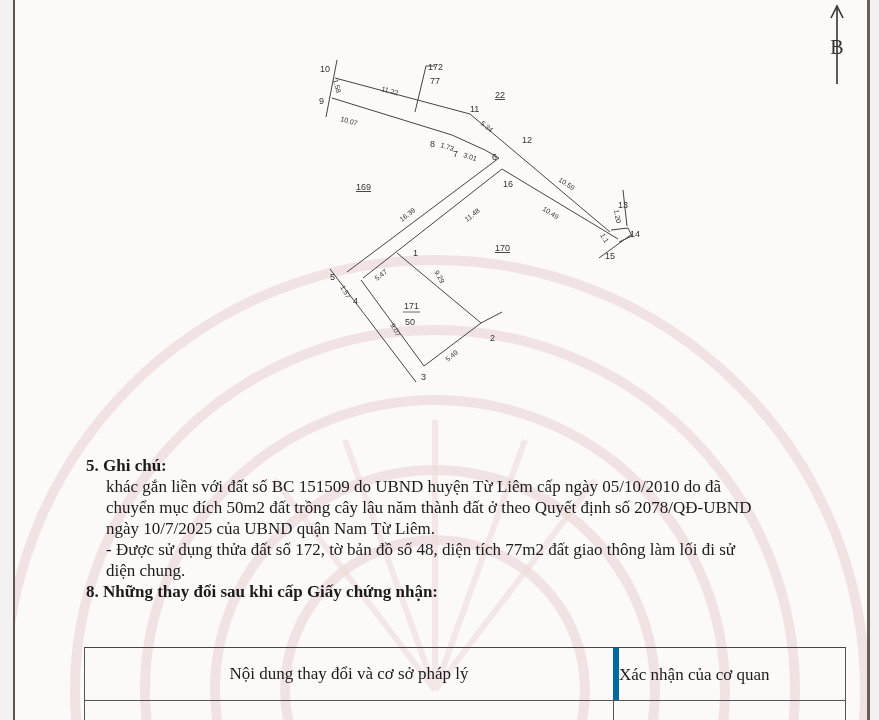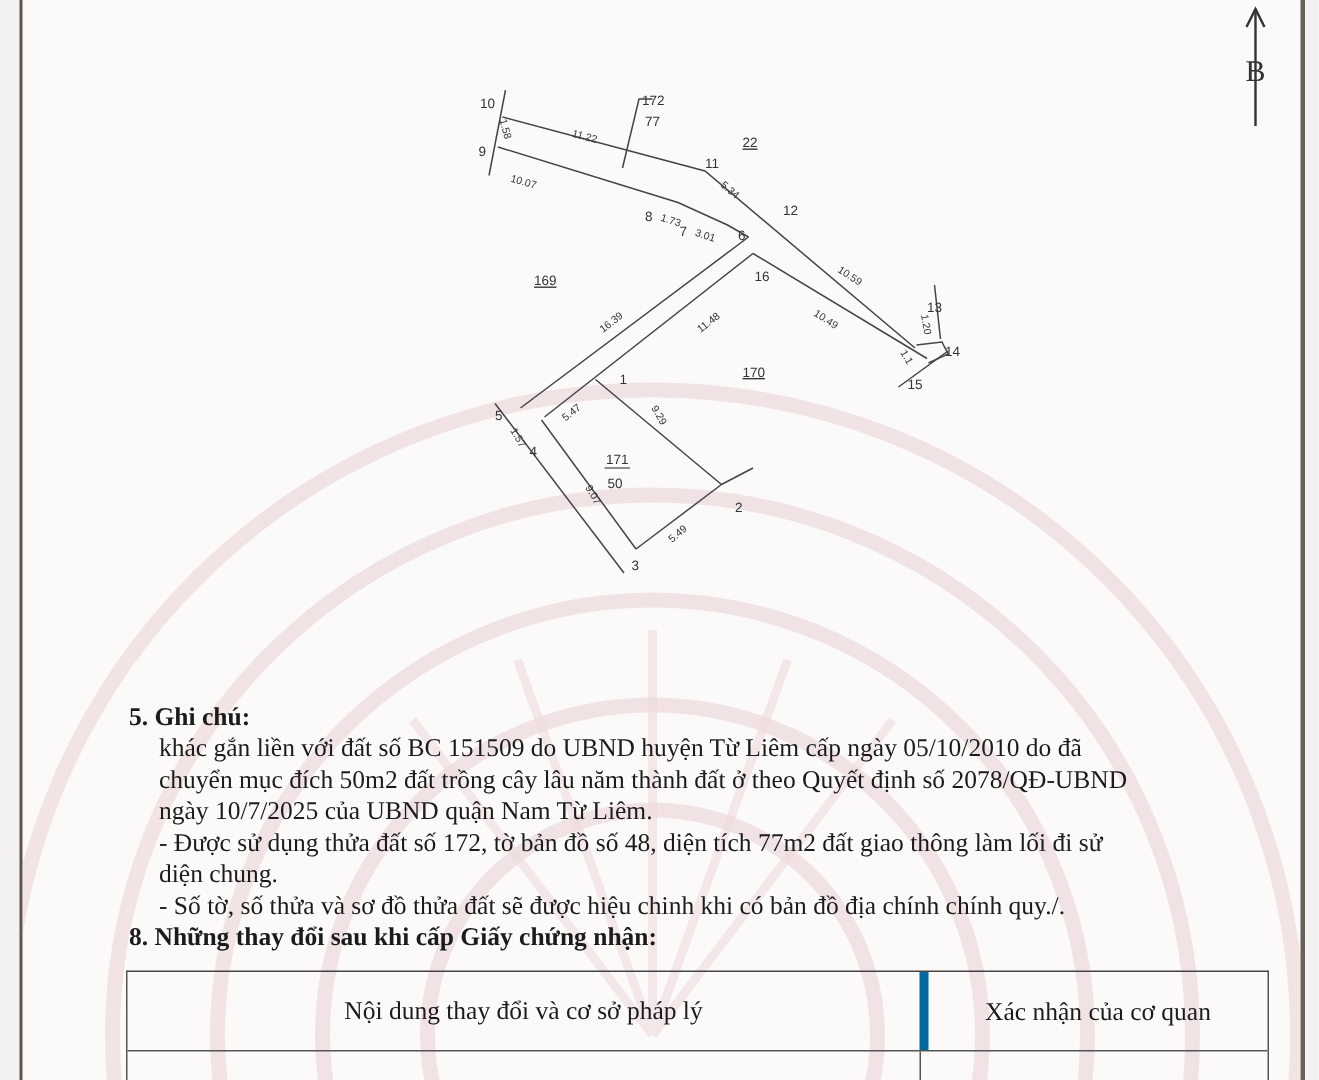--- a/index.html
+++ b/index.html
@@ -26,34 +26,34 @@
   }
   .diagram text {
     font-family: "Liberation Sans", sans-serif;
     fill: #333;
   }
   .north {
     position: absolute; left: 812px; top: 4px; width: 20px; height: 80px;
   }
   .notes {
     position: absolute; left: 71px; top: 455px; width: 770px;
-    font-size: 17px; line-height: 21px; margin-top: 12px;
+    font-size: 17px; line-height: 21px;
   }
   .h5, .h6 {
     font-weight: bold; font-size: 17px;
   }
   .note-line { padding-left: 20px; }
   .table {
     position: absolute; left: 69px; top: 647px; width: 760px;
     border-top: 1.5px solid #444; border-left: 1px solid #555; border-right: 1px solid #555;
     font-size: 17px;
   }
   .thead { display: flex; height: 52px; border-bottom: 1px solid #555; }
   .th1 { width: 528px; border-right: 6px solid #0369a1; display: flex; align-items: center; justify-content: center; }
-  .th2 { flex: 1; display: flex; align-items: center; justify-content: center; text-align: center; line-height: 21px; }
+  .th2 { flex: 1; display: flex; align-items: center; text-align: center; line-height: 21px; }
   .tbody { display: flex; height: 30px; }
   .td1 { width: 528px; border-right: 1px solid #555; }
   .td2 { flex: 1; }
 </style>
 </head>
 <body>
 
 <div class="page">
 
   <svg class="watermark" viewBox="0 0 852 720">
@@ -159,21 +159,20 @@
     </g>
   </svg>
 
   <div class="notes">
     <div class="h5">5. Ghi chú:</div>
     <div class="note-line">khác gắn liền với đất số BC 151509  do UBND huyện Từ Liêm cấp ngày 05/10/2010 do đã</div>
     <div class="note-line">chuyển mục đích 50m2 đất trồng cây lâu năm thành đất ở theo Quyết định số 2078/QĐ-UBND</div>
     <div class="note-line">ngày 10/7/2025 của UBND quận Nam Từ Liêm.</div>
     <div class="note-line">- Được sử dụng thửa đất số 172, tờ bản đồ số 48, diện tích 77m2 đất giao thông làm lối đi sử</div>
     <div class="note-line">diện chung.</div>
-    <div class="note-line">- Số tờ, số thửa và sơ đồ thửa đất sẽ được hiệu chinh khi có bản đồ địa chính chính quy./.</div>
     <div class="h6">8. Những thay đổi sau khi cấp Giấy chứng nhận:</div>
   </div>
 
   <div class="table">
     <div class="thead">
       <div class="th1">Nội dung thay đổi và cơ sở pháp lý</div>
       <div class="th2">
         <div>
           <div>Xác nhận của cơ quan</div>
         </div>

